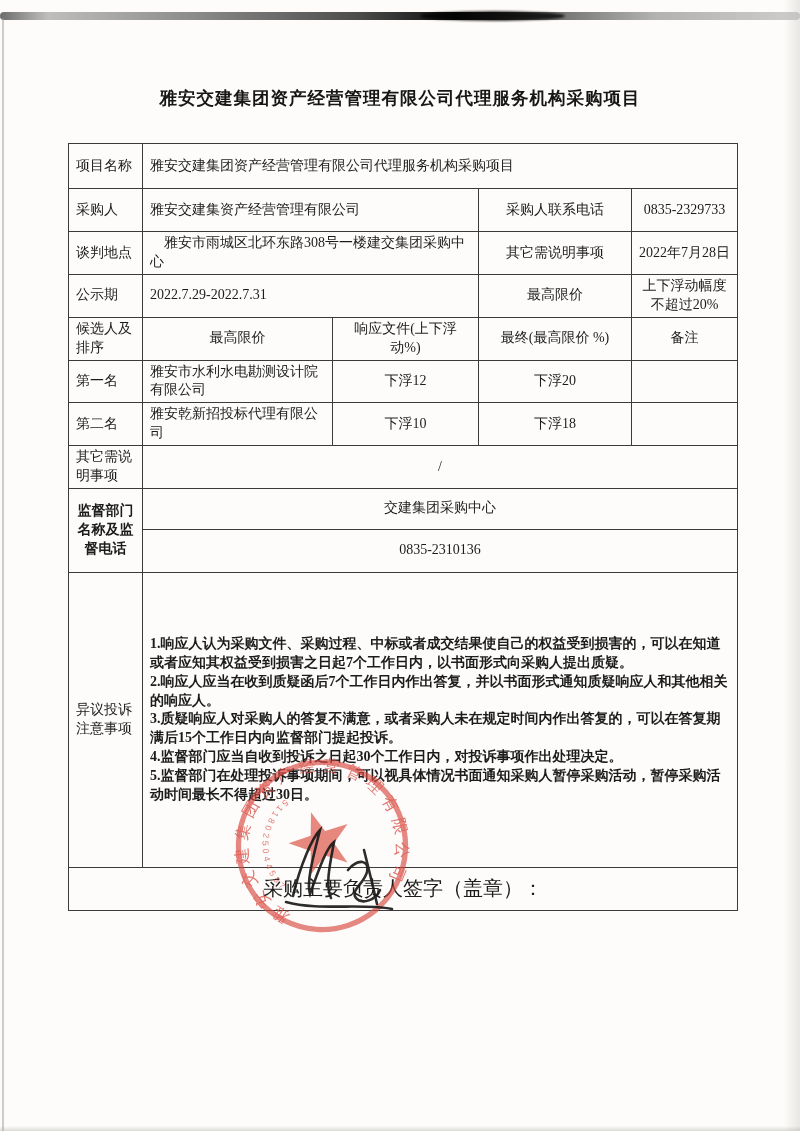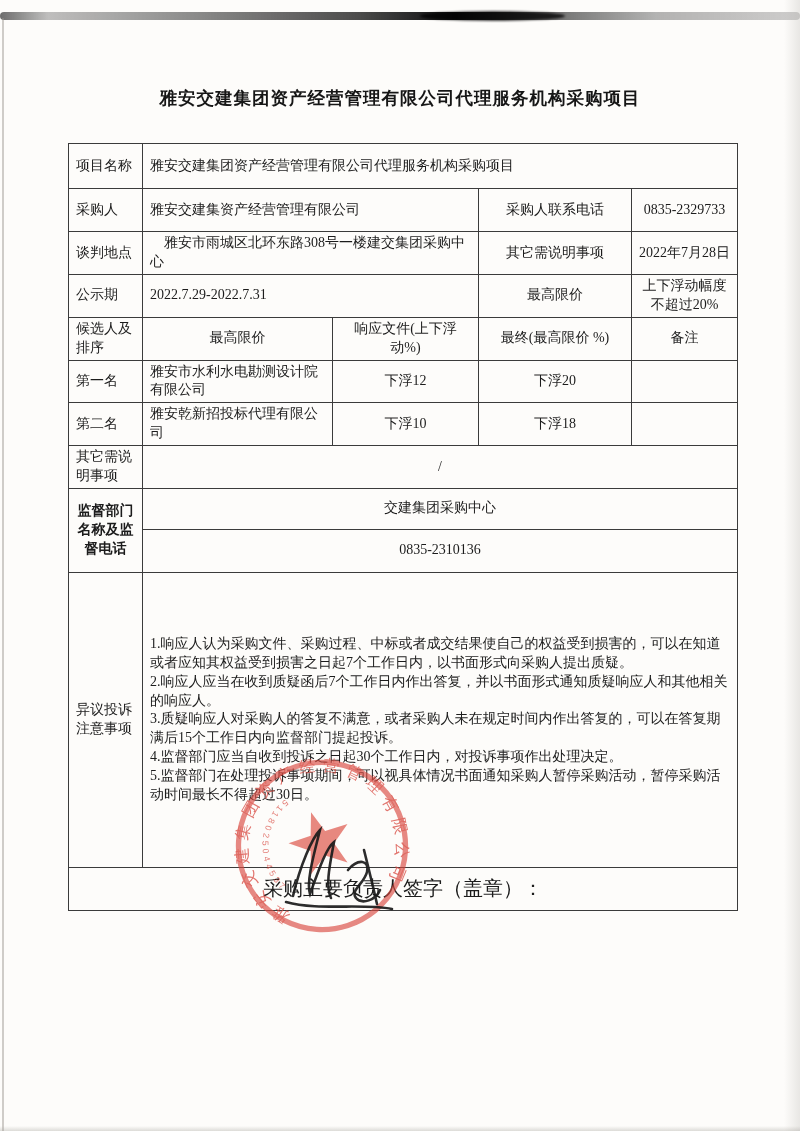--- a/index.html
+++ b/index.html
@@ -57,21 +57,21 @@
   .r1{height:45px}.r2{height:43px}.r3{height:43px}.r4{height:27px}
   .r5{height:40px}.r6{height:40px}.r7{height:36px}.r8{height:39px}
   .r9a{height:41px}.r9b{height:43px}.r10{height:295px}.r11{height:43px}
   td.lab{text-align:left;padding-left:4px;padding-right:4px;}
   td.cen{text-align:center;margin-left:43px;}
   td.val{text-align:left;}
   td.indent{text-indent:14px;line-height:1.3;}
   td.cen-lab{text-align:center;padding-left:3px;padding-right:3px;font-weight:bold;}
   td.obj{
     vertical-align:top;padding:62px 18px 6px 8px;
-    line-height:19.5px;text-align:left;
+    line-height:19.5px;text-align:left;font-weight:bold;
   }
   td.sig{text-align:center;padding-left:6px;font-size:20px;}
   
   .stamp-svg{position:absolute;left:226px;top:750px;width:192px;height:192px;pointer-events:none;}
   .signature-svg{position:absolute;left:268px;top:818px;width:140px;height:100px;pointer-events:none;}
 </style>
 </head>
 <body>
 
 <div class="scan-band"></div>

